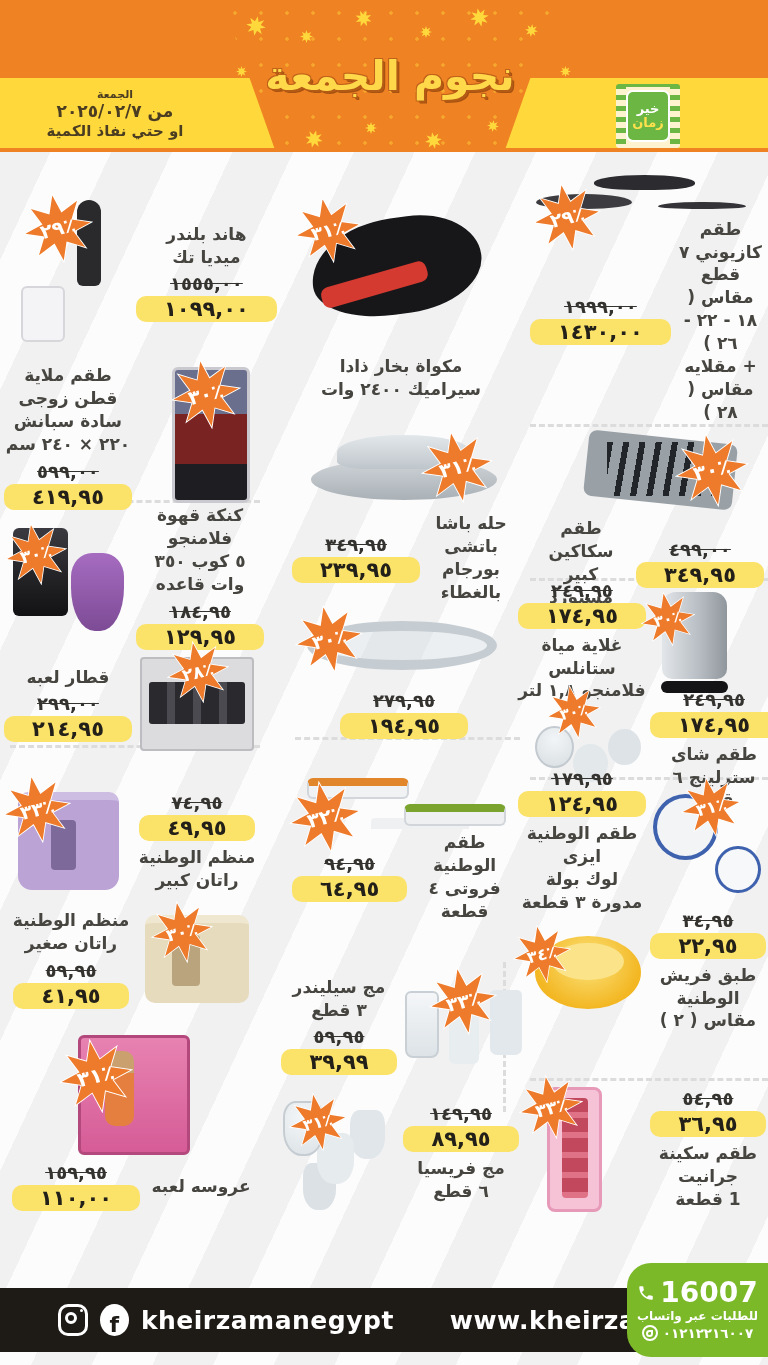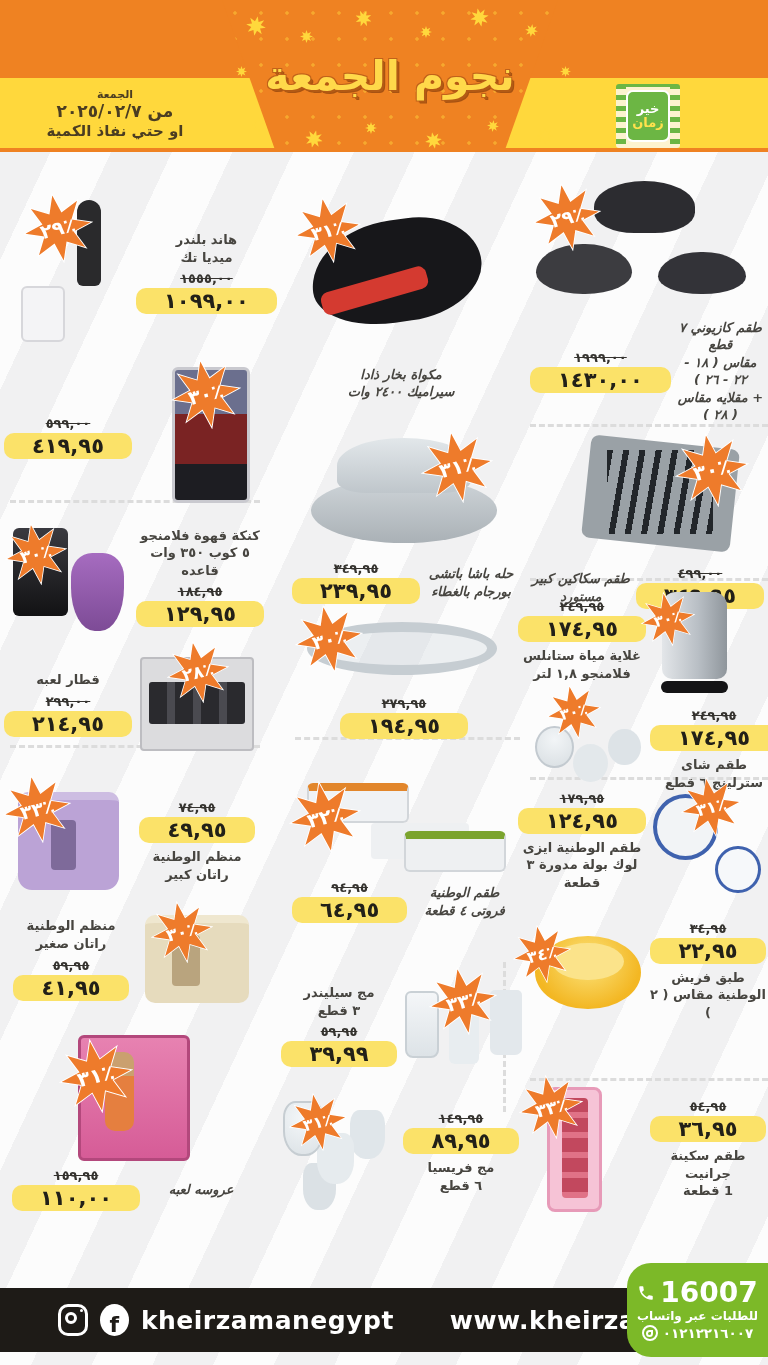--- a/index.html
+++ b/index.html
@@ -35,25 +35,25 @@
   
   .card { position:absolute; z-index:2; }
   .v-left,.v-right { display:flex; }
   .v-left  { flex-direction:row-reverse; }   
   .v-right { flex-direction:row; }           
   .v-left .img,.v-right .img { flex:0 0 50%; }
   .txt { flex:1; display:flex; flex-direction:column; align-items:center; justify-content:center; gap:5px; padding:2px; }
   .v-top { display:flex; flex-direction:column; }
   .v-top .img { flex:1 1 60%; }
   .v-top .bottom { flex:0 0 auto; display:flex; align-items:center; gap:6px; padding:2px 4px 4px; }
-  .v-top .bottom .name { flex:1.15;font-style:italic; } .v-top .bottom .prices { flex:1; }
+  .v-top .bottom .name { flex:1.15; } .v-top .bottom .prices { flex:1; }
   .v-top.rev .bottom { flex-direction:row-reverse; }
   .prices { display:flex; flex-direction:column; align-items:center; gap:2px; }
-  .name { font-size:13px; font-weight:bold; color:#474540; text-align:center; white-space:pre-line; line-height:1.35; }
-  .old  { font-size:13px; font-weight:bold; color:#35332f; text-decoration:line-through; }
+  .name { font-size:17px; font-weight:bold; color:#474540; text-align:center; white-space:pre-line; line-height:1.35; }
+  .old  { font-size:18px; font-weight:bold; color:#35332f; text-decoration:line-through; }
   .new  { background:#fbe269; color:#222018; font-weight:bold; font-size:21px; padding:1px 28px; border-radius:10px; }
   .img { position:relative; overflow:hidden; }
   .card-18 .img { width:58%; margin:0 auto; }
 
   
   .badge { position:absolute; left:var(--bx); top:var(--by); width:var(--bs); height:var(--bs); z-index:4;
            background:#fff; transform:rotate(-10deg);
            clip-path:polygon(100% 50%,72.2% 59.2%,85.4% 85.4%,59.2% 72.2%,50% 100%,40.8% 72.2%,14.6% 85.4%,27.8% 59.2%,0% 50%,27.8% 40.8%,14.6% 14.6%,40.8% 27.8%,50% 0%,59.2% 27.8%,85.4% 14.6%,72.2% 40.8%); }
   .b-in { position:absolute; inset:4%; background:#ee7b2b; display:flex; align-items:center; justify-content:center;
           clip-path:polygon(100% 50%,72.2% 59.2%,85.4% 85.4%,59.2% 72.2%,50% 100%,40.8% 72.2%,14.6% 85.4%,27.8% 59.2%,0% 50%,27.8% 40.8%,14.6% 14.6%,40.8% 27.8%,50% 0%,59.2% 27.8%,85.4% 14.6%,72.2% 40.8%); }
@@ -265,20 +265,24 @@
             <span>٪٣٠</span>
           </div>
         </div>
         <div class="img">
           <div class="art a4">
             <i class="s1"></i>
             <i class="s2"></i>
           </div>
         </div>
         <div class="txt">
+          <div class="name">طقم ملاية
+قطن زوجى
+سادة سبانش
+٢٢٠ × ٢٤٠ سم</div>
           <div class="prices">
             <div class="old">٥٩٩,٠٠</div>
             <div class="new">٤١٩,٩٥</div>
           </div>
         </div>
       </div>
       <div class="card card-5 v-top">
         <div class="badge">
           <div class="b-in">
             <span>٪٣١</span>

